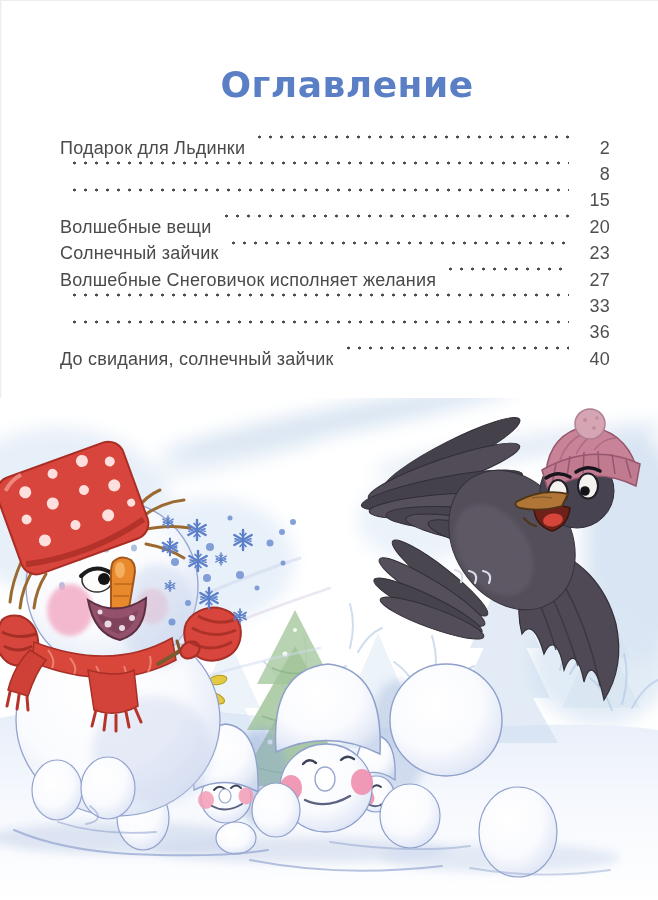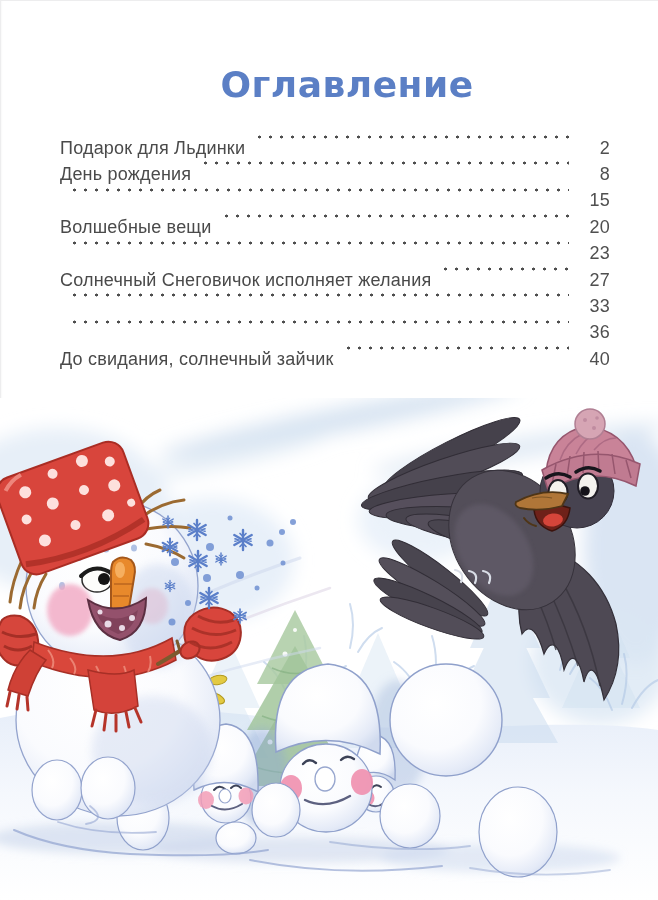--- a/index.html
+++ b/index.html
@@ -65,39 +65,39 @@
 
   <h1 class="page-title">Оглавление</h1>
 
   <div class="toc">
     <div class="toc-row">
       <span class="toc-title">Подарок для Льдинки</span>
       <span class="toc-leader"></span>
       <span class="toc-page">2</span>
     </div>
     <div class="toc-row">
-      <span class="toc-title">День рождения</span>
       <span class="toc-leader"></span>
       <span class="toc-page">8</span>
     </div>
     <div class="toc-row">
       <span class="toc-leader"></span>
       <span class="toc-page">15</span>
     </div>
     <div class="toc-row">
       <span class="toc-title">Волшебные вещи</span>
       <span class="toc-leader"></span>
       <span class="toc-page">20</span>
     </div>
     <div class="toc-row">
+      <span class="toc-title">Солнечный зайчик</span>
       <span class="toc-leader"></span>
       <span class="toc-page">23</span>
     </div>
     <div class="toc-row">
-      <span class="toc-title">Солнечный Снеговичок исполняет желания</span>
+      <span class="toc-title">Волшебные Снеговичок исполняет желания</span>
       <span class="toc-leader"></span>
       <span class="toc-page">27</span>
     </div>
     <div class="toc-row">
       <span class="toc-leader"></span>
       <span class="toc-page">33</span>
     </div>
     <div class="toc-row">
       <span class="toc-leader"></span>
       <span class="toc-page">36</span>

